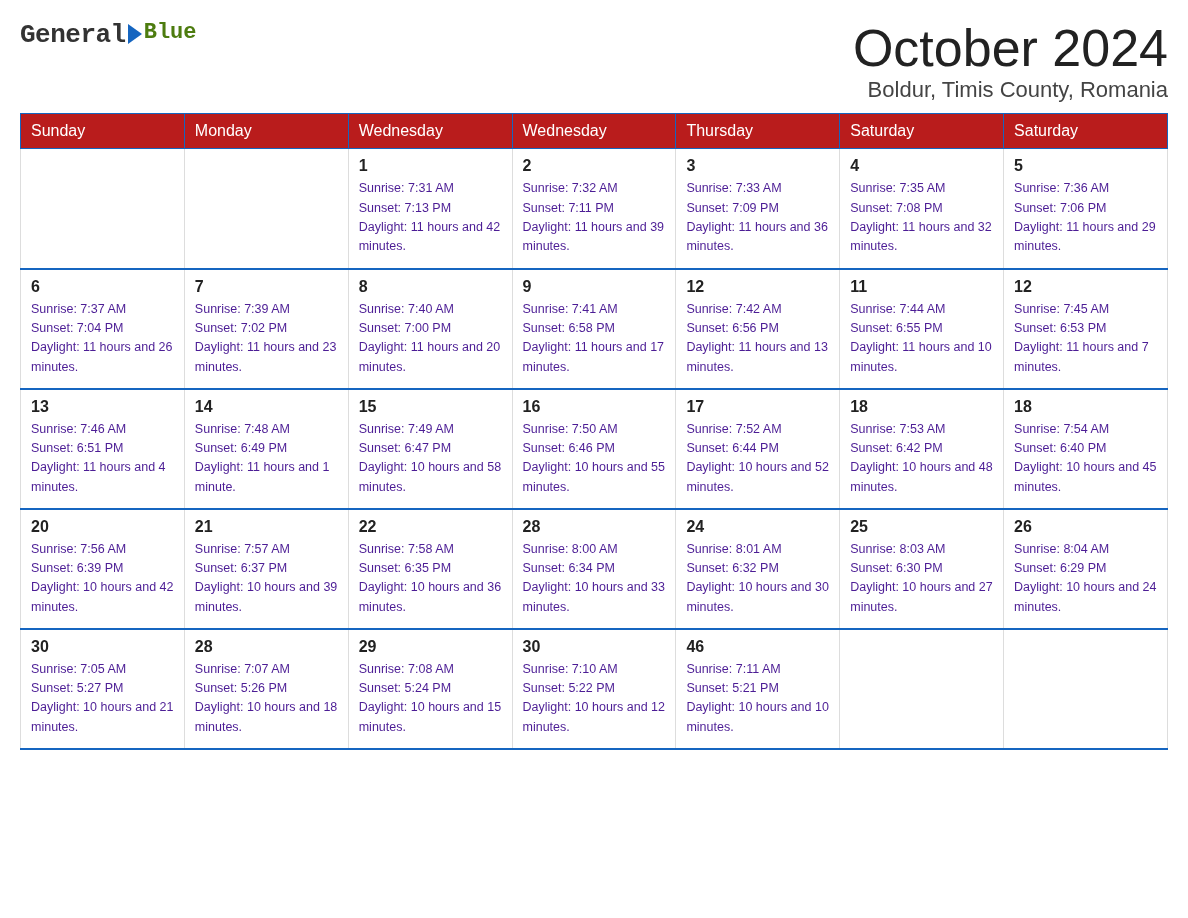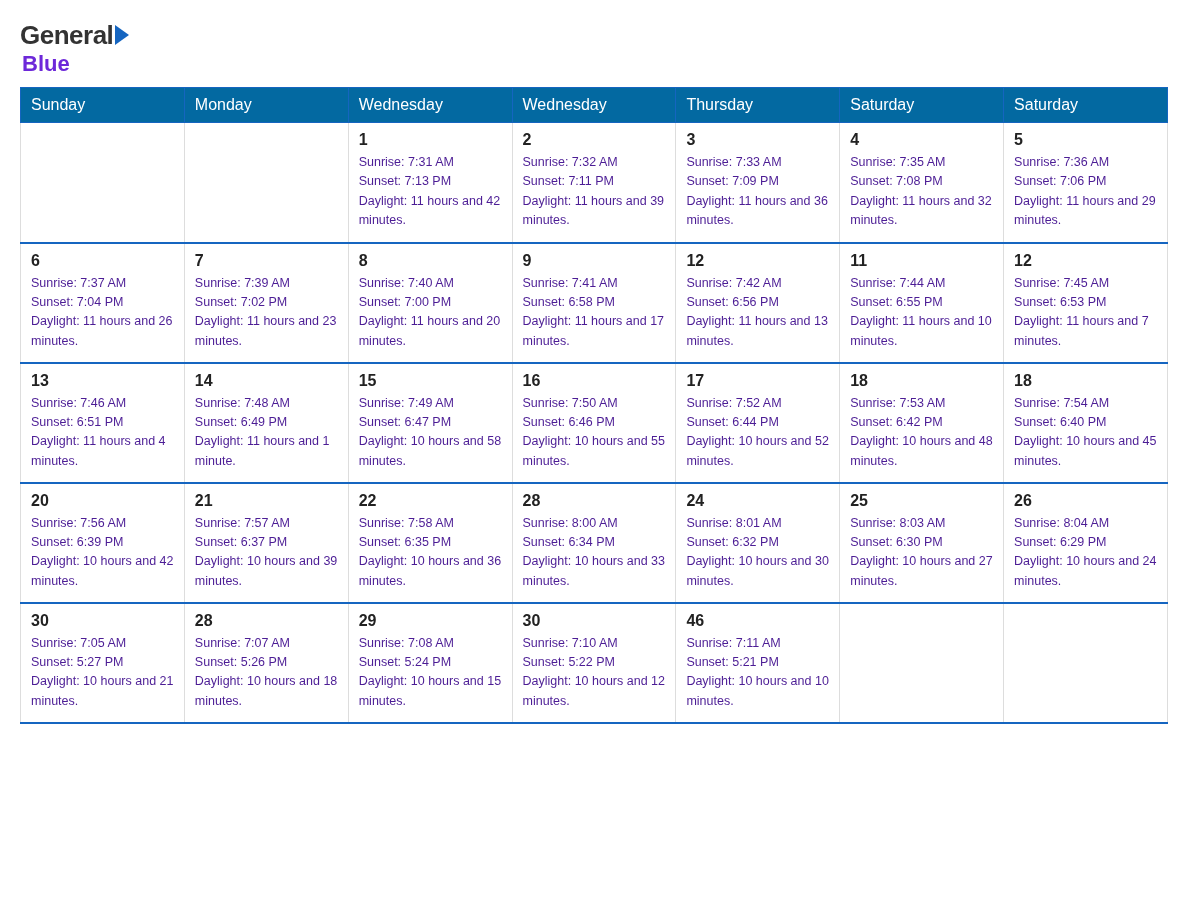--- a/index.html
+++ b/index.html
@@ -11,22 +11,23 @@
       min-height: 918px;
     }
     .header {
       display: flex;
       justify-content: space-between;
       align-items: flex-start;
       margin-bottom: 10px;
     }
     .logo {
       display: flex;
-      flex-direction: column;
+      flex-direction: row;
       align-items: flex-start;
+      font-family: Liberation Mono, monospace;
     }
     .logo-top {
       display: flex;
       align-items: center;
     }
     .logo-general {
       font-size: 26px;
       font-weight: bold;
       color: #333;
       letter-spacing: -0.5px;
@@ -36,21 +37,21 @@
       height: 0;
       border-left: 14px solid #1565c0;
       border-top: 10px solid transparent;
       border-bottom: 10px solid transparent;
       margin-left: 2px;
       margin-top: -2px;
     }
     .logo-bottom {
       font-size: 22px;
       font-weight: bold;
-      color: #6d28d9;
+      color: #4d7c0f;
       margin-left: 2px;
     }
     .title-section {
       text-align: right;
     }
     .month-title {
       font-size: 52px;
       font-weight: normal;
       color: #222;
       line-height: 1.1;
@@ -59,21 +60,21 @@
       font-size: 22px;
       color: #444;
       font-weight: normal;
     }
     table {
       width: 100%;
       border-collapse: collapse;
       margin-top: 8px;
     }
     thead tr {
-      background-color: #0369a1;
+      background-color: #b91c1c;
       border-radius: 7px;
     }
     thead th {
       color: #fff;
       font-size: 16px;
       font-weight: normal;
       padding: 8px 10px;
       text-align: left;
       border: 1px solid #1565c0;
     }
@@ -110,20 +111,24 @@
 </head>
 <body>
 
 <div class="header">
   <div class="logo">
     <div class="logo-top">
       <span class="logo-general">General</span>
       <div class="logo-arrow"></div>
     </div>
     <span class="logo-bottom">Blue</span>
+  </div>
+  <div class="title-section">
+    <div class="month-title">October 2024</div>
+    <div class="location-title">Boldur, Timis County, Romania</div>
   </div>
 </div>
 
 <table>
   <thead>
     <tr>
     <th>Sunday</th>
         <th>Monday</th>
         <th>Wednesday</th>
         <th>Wednesday</th>

